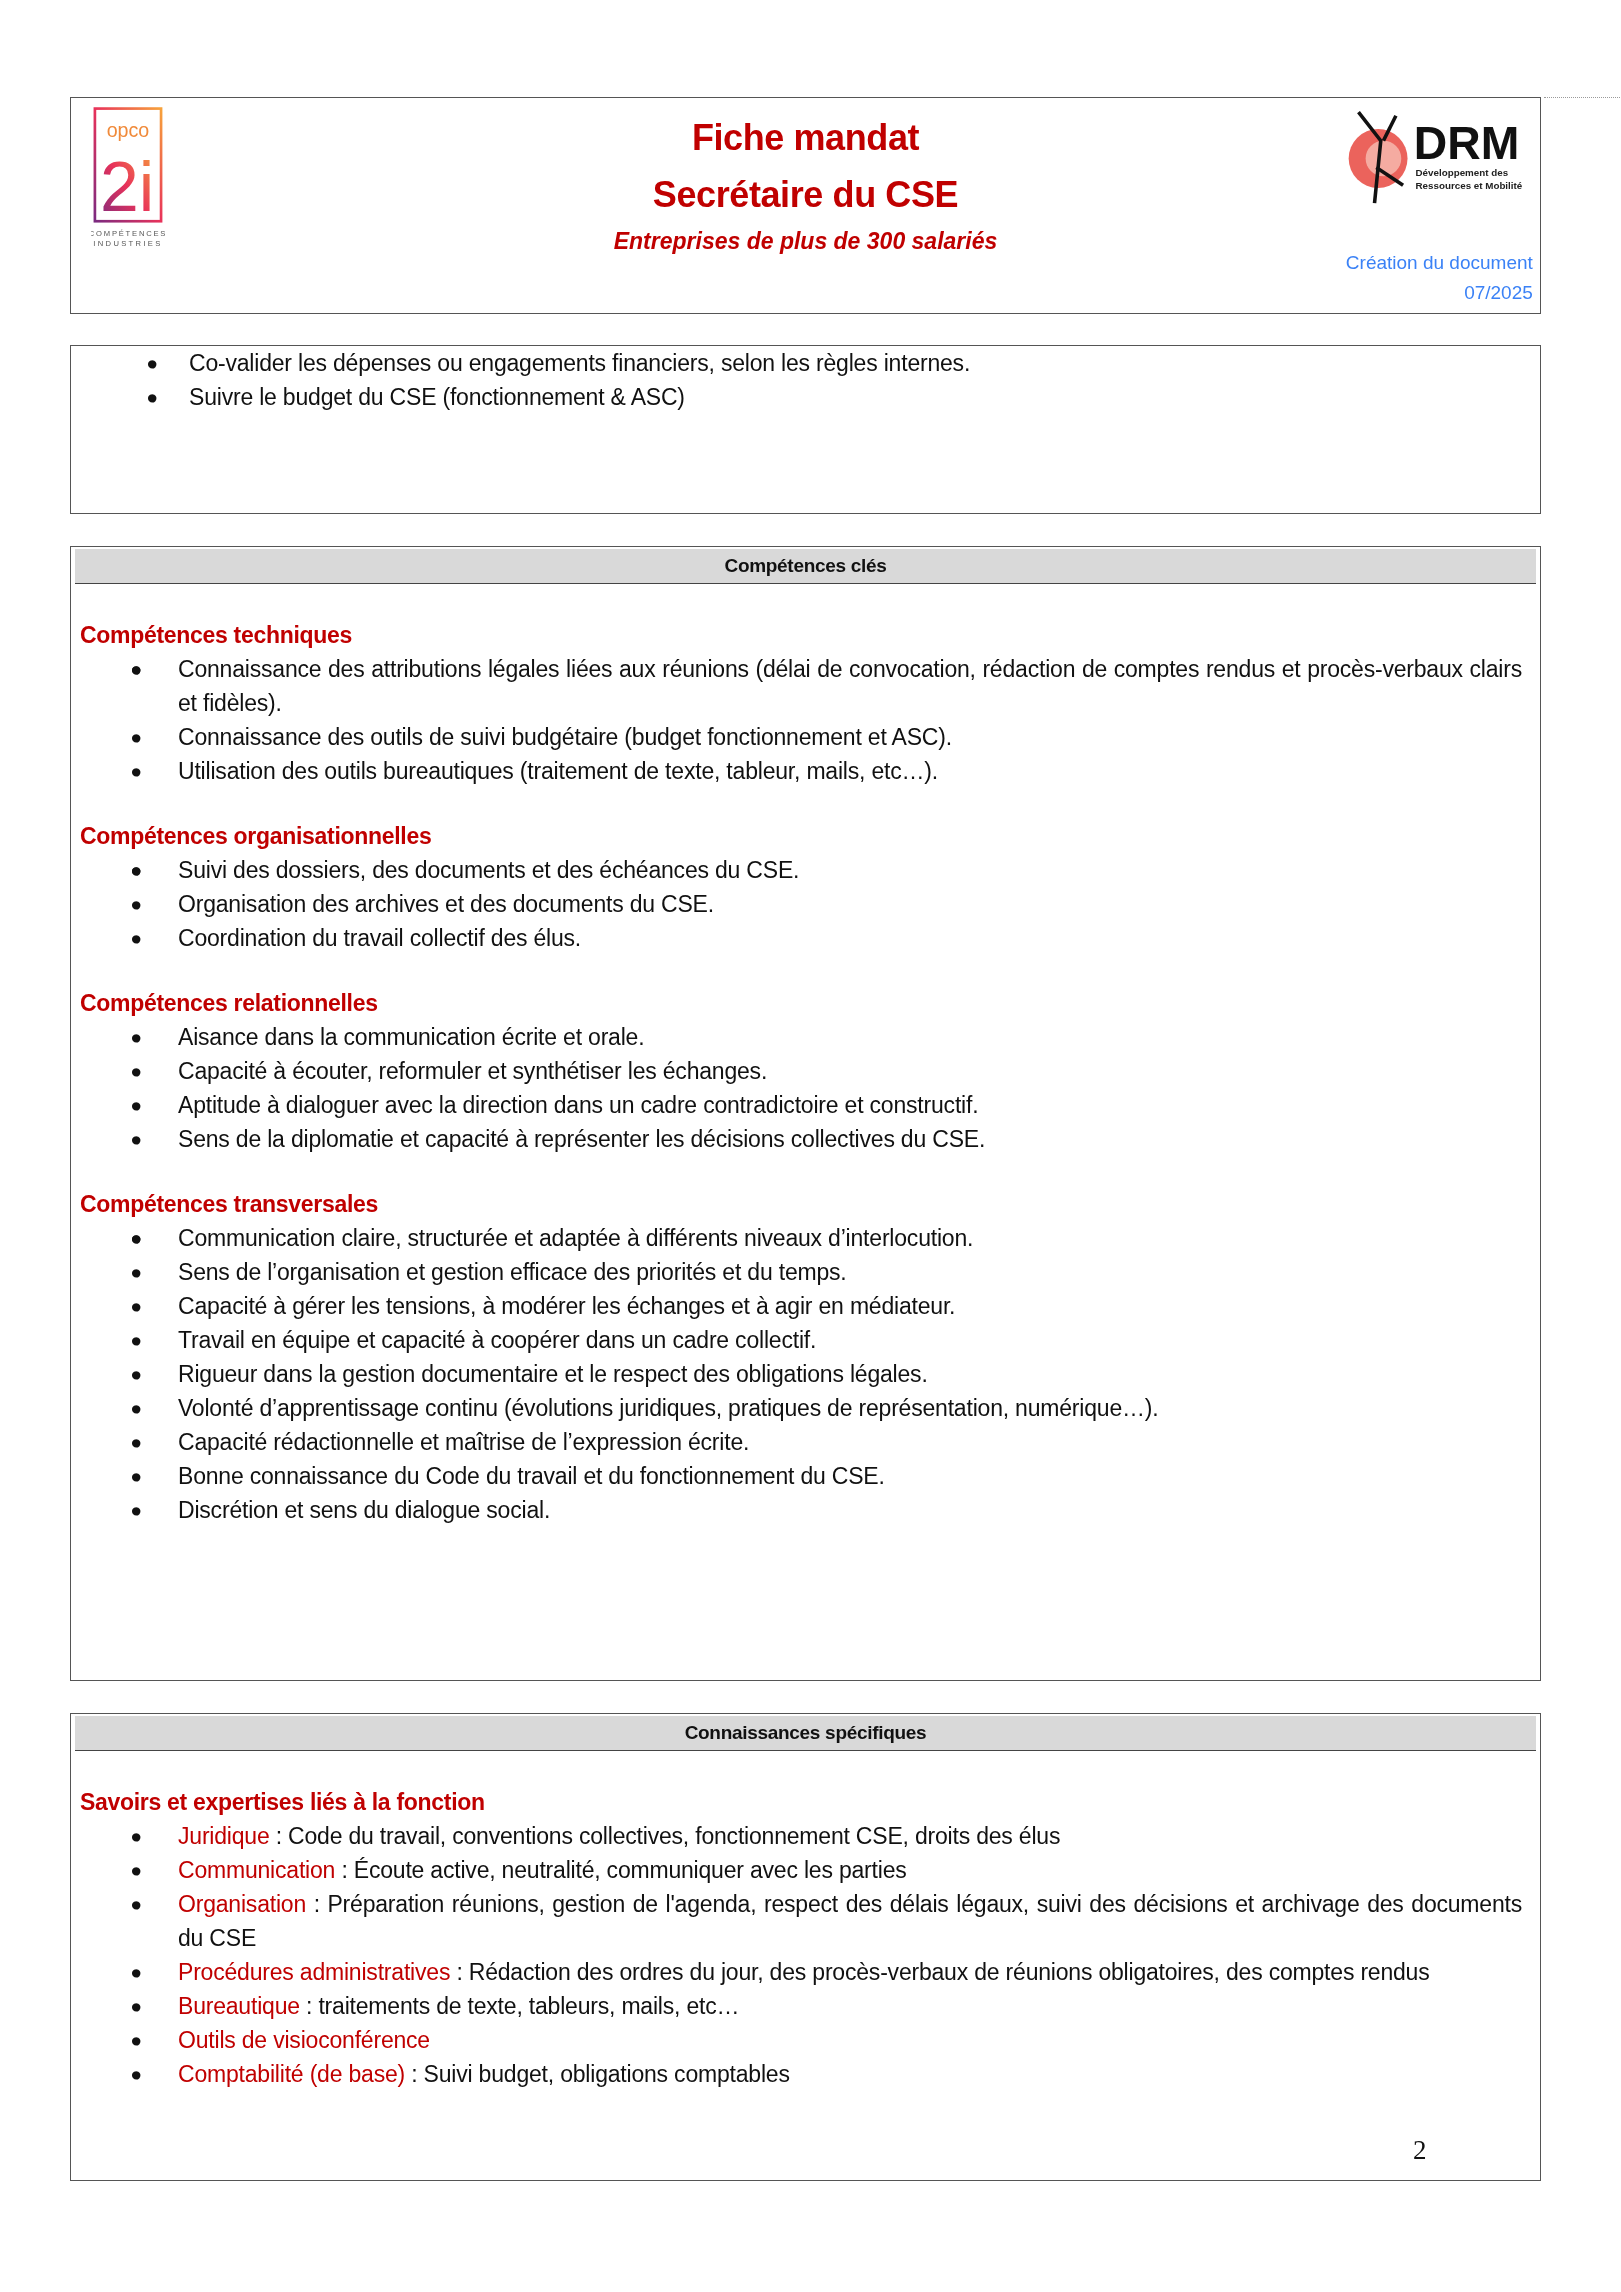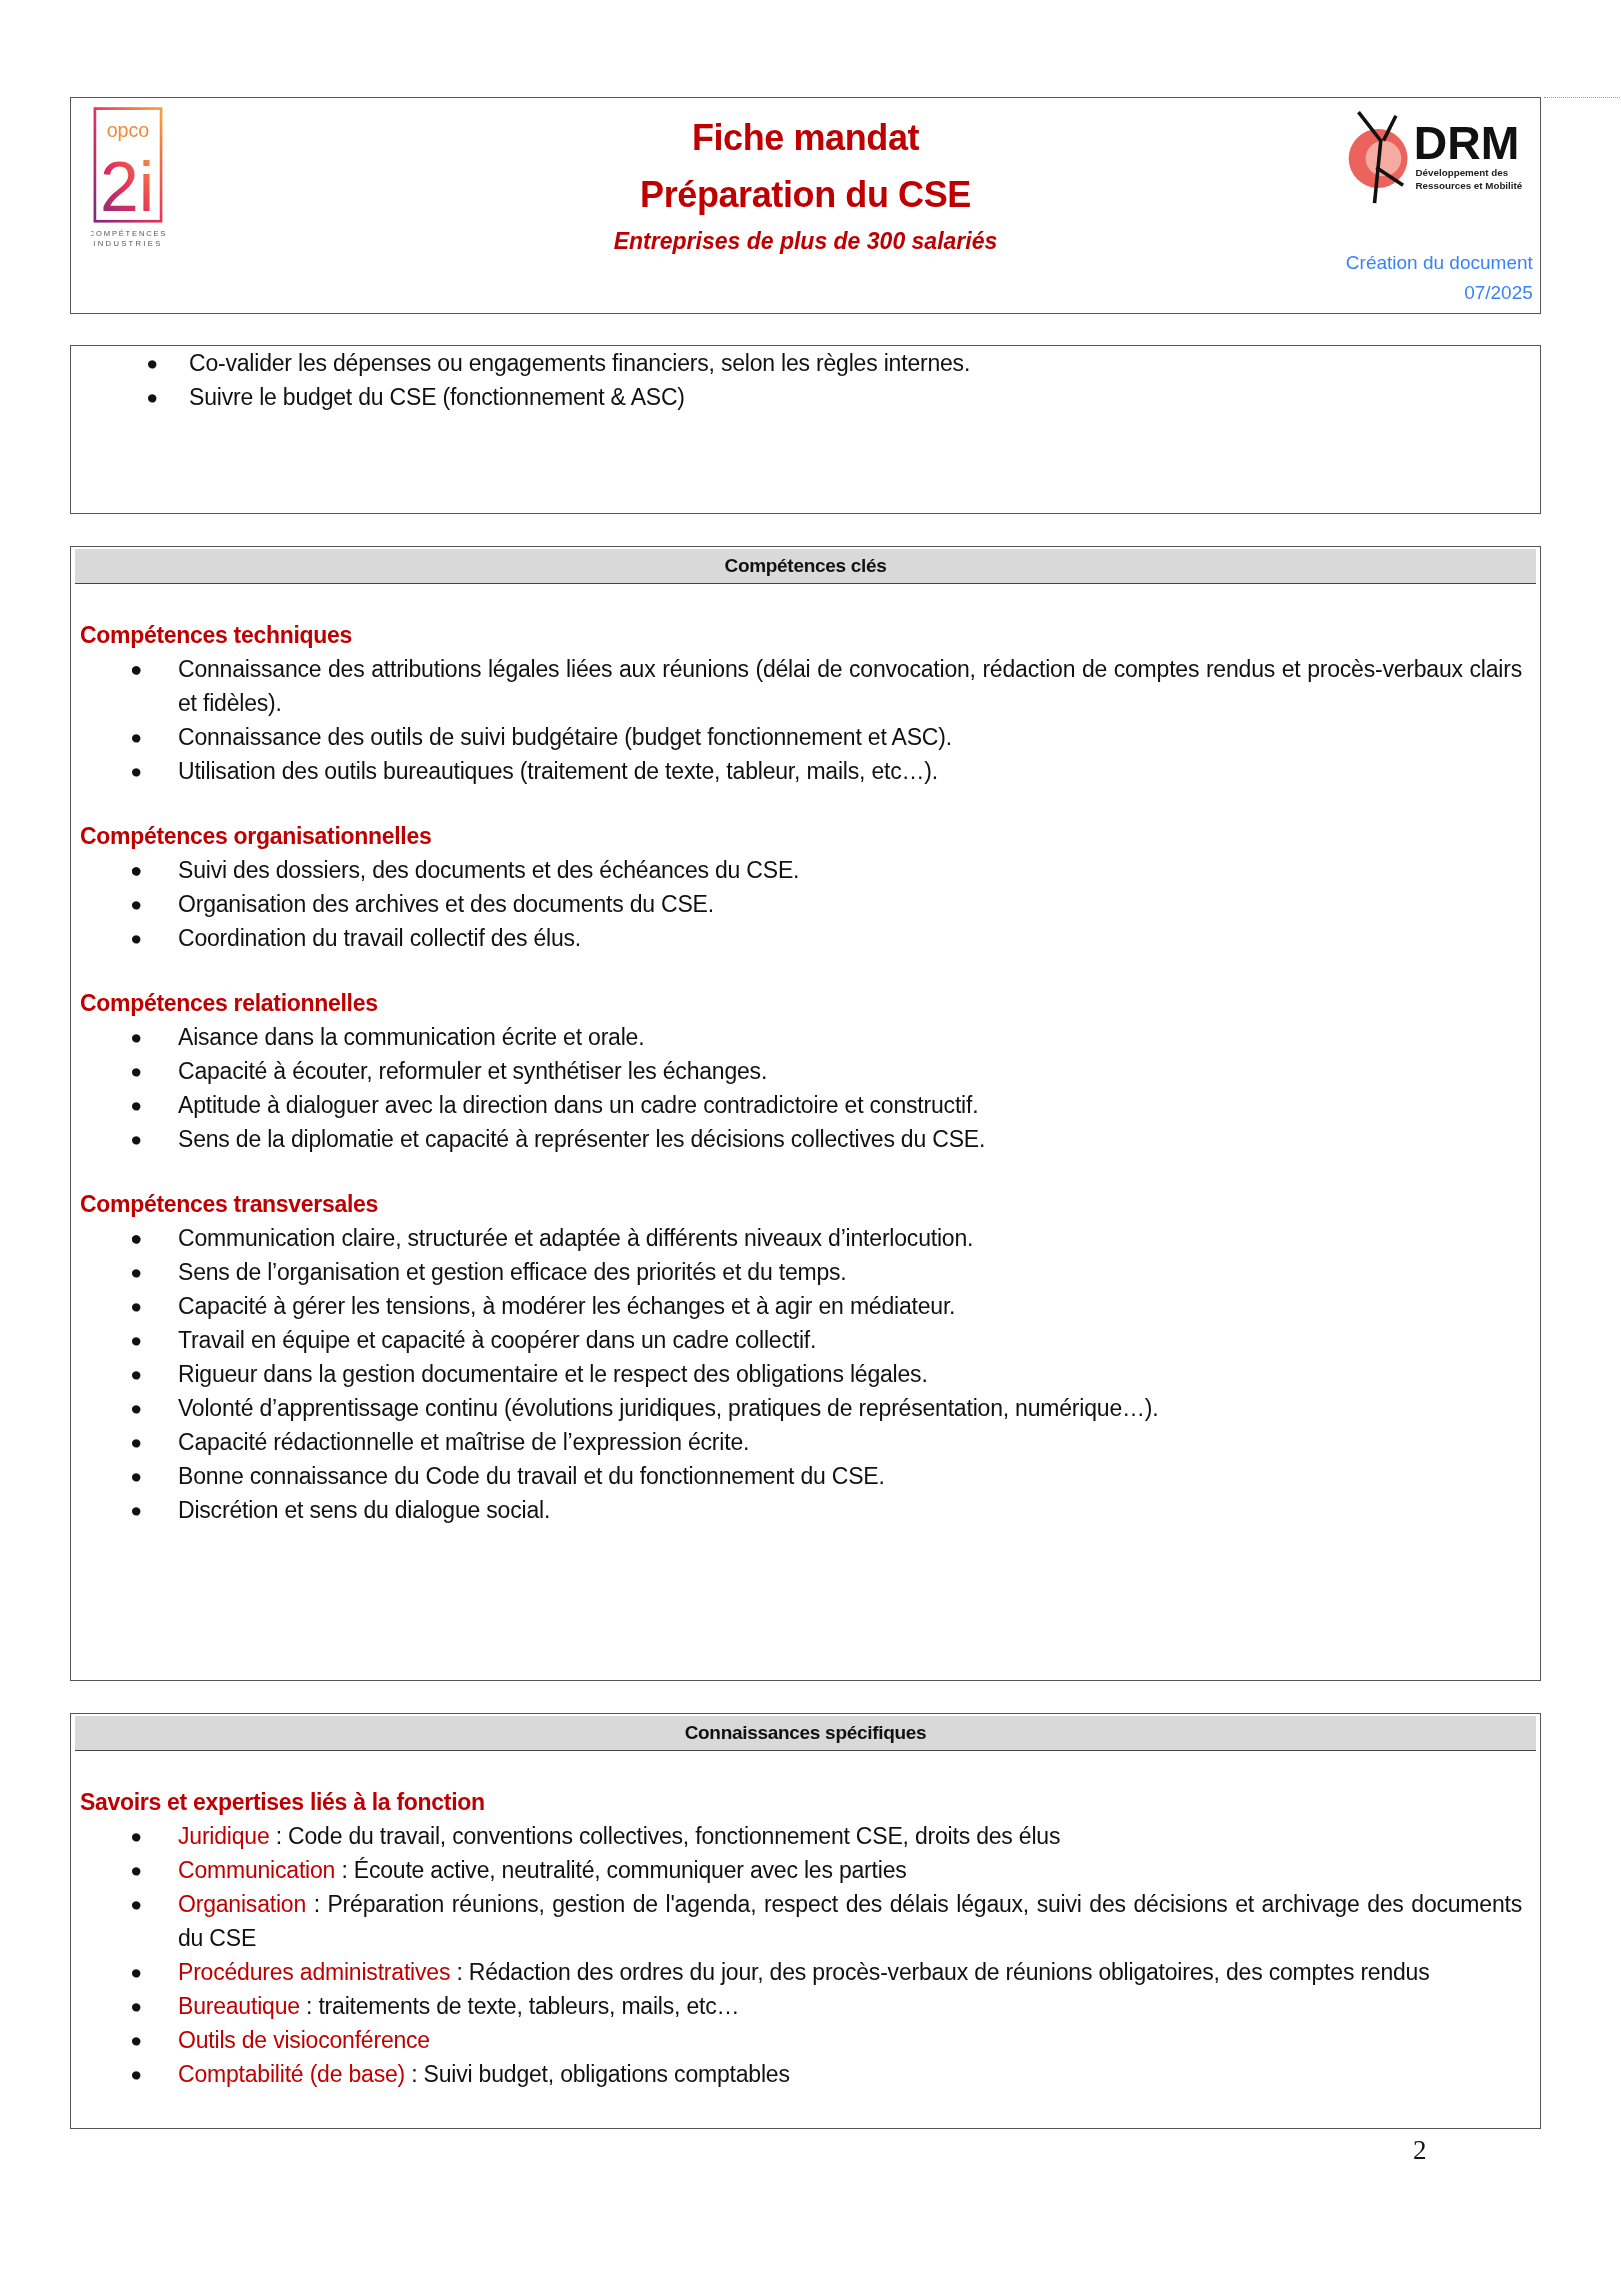--- a/index.html
+++ b/index.html
@@ -30,21 +30,21 @@
     font-size: 19px; line-height: 30px; color: #3b82f6;
   }
   .dotted-rule {
     position: absolute; left: 1544px; top: 97px; width: 78px; height: 0;
     border-top: 1.8px dotted #9a9a9a;
   }
 
   
   #box-missions { top: 345px; height: 169px; }
   #box-competences { top: 546px; height: 1135px; }
-  #box-connaissances { top: 1713px; height: 416px; }
+  #box-connaissances { top: 1713px; height: 468px; }
 
   .band {
     margin: 1.8px 3.6px 0 3.6px; height: 34px; background: #d9d9d9;
     border-bottom: 1.8px solid #444; text-align: center;
     font-weight: bold; font-size: 19px; line-height: 34px; color: #111;
     letter-spacing: -0.3px;
   }
   .section { padding: 0 9px 0 9px; }
   .sec-title {
     color: #c00000; font-weight: bold; font-size: 23px; line-height: 34px;
@@ -91,21 +91,21 @@
     </defs>
     <rect x="4" y="4" width="74" height="126" fill="none" stroke="url(#og)" stroke-width="3"></rect>
     <text x="41" y="36" text-anchor="middle" font-size="22" fill="#f08a3a" font-family="Liberation Sans, sans-serif">opco</text>
     <text x="40" y="118" text-anchor="middle" font-size="78" fill="url(#og)" font-family="Liberation Sans, sans-serif">2i</text>
     <text x="41" y="146" text-anchor="middle" font-size="8.5" letter-spacing="2" fill="#555" font-family="Liberation Sans, sans-serif">COMPÉTENCES</text>
     <text x="41" y="158" text-anchor="middle" font-size="8.5" letter-spacing="2.6" fill="#555" font-family="Liberation Sans, sans-serif">INDUSTRIES</text>
   </svg>
 
   <div class="title-block">
     <div class="title-line">Fiche mandat</div>
-    <div class="title-line">Préparation du CSE</div>
+    <div class="title-line">Secrétaire du CSE</div>
     <div class="subtitle">Entreprises de plus de 300 salariés</div>
   </div>
 
   <svg id="logo-drm" viewBox="0 0 215 120">
     <circle cx="42" cy="60" r="33" fill="#e8483f" opacity="0.85"></circle>
     <circle cx="48" cy="60" r="20" fill="#f6b3a8" opacity="0.9"></circle>
     <path d="M20 8 L45 40 L38 110" stroke="#111" stroke-width="4" fill="none"></path>
     <path d="M62 12 L48 40" stroke="#111" stroke-width="4" fill="none"></path>
     <path d="M40 70 L70 90" stroke="#111" stroke-width="4" fill="none"></path>
     <text x="82" y="60" font-size="52" font-weight="bold" fill="#111" font-family="Liberation Sans, sans-serif">DRM</text>

